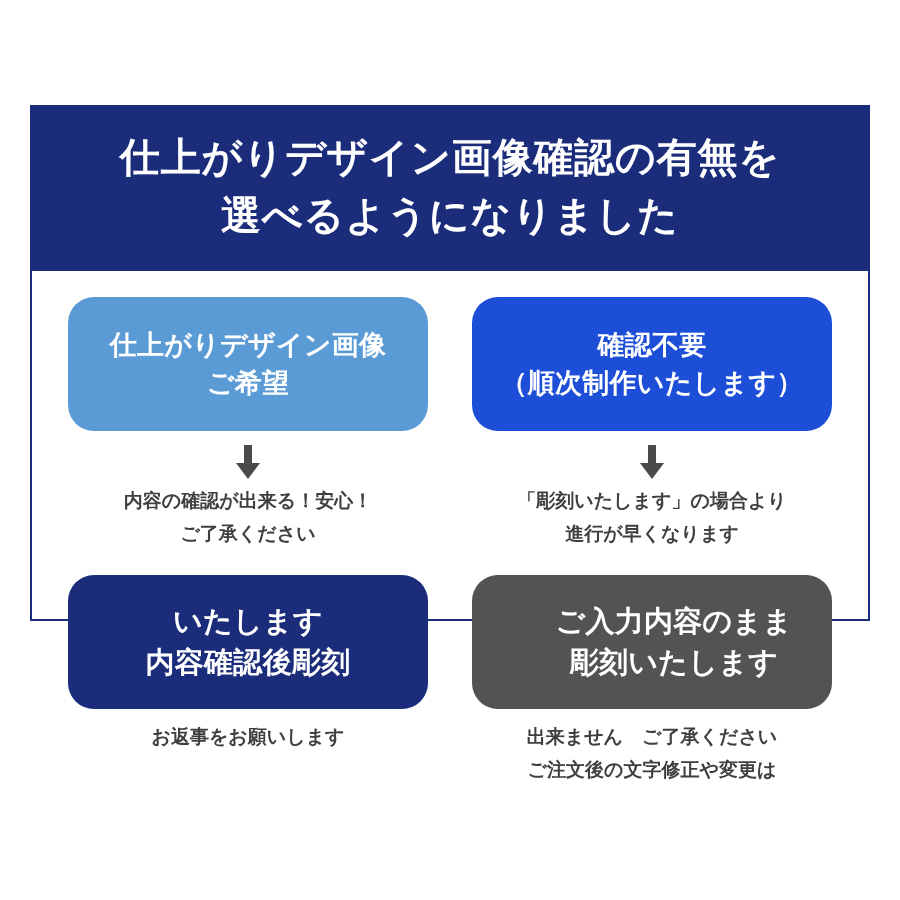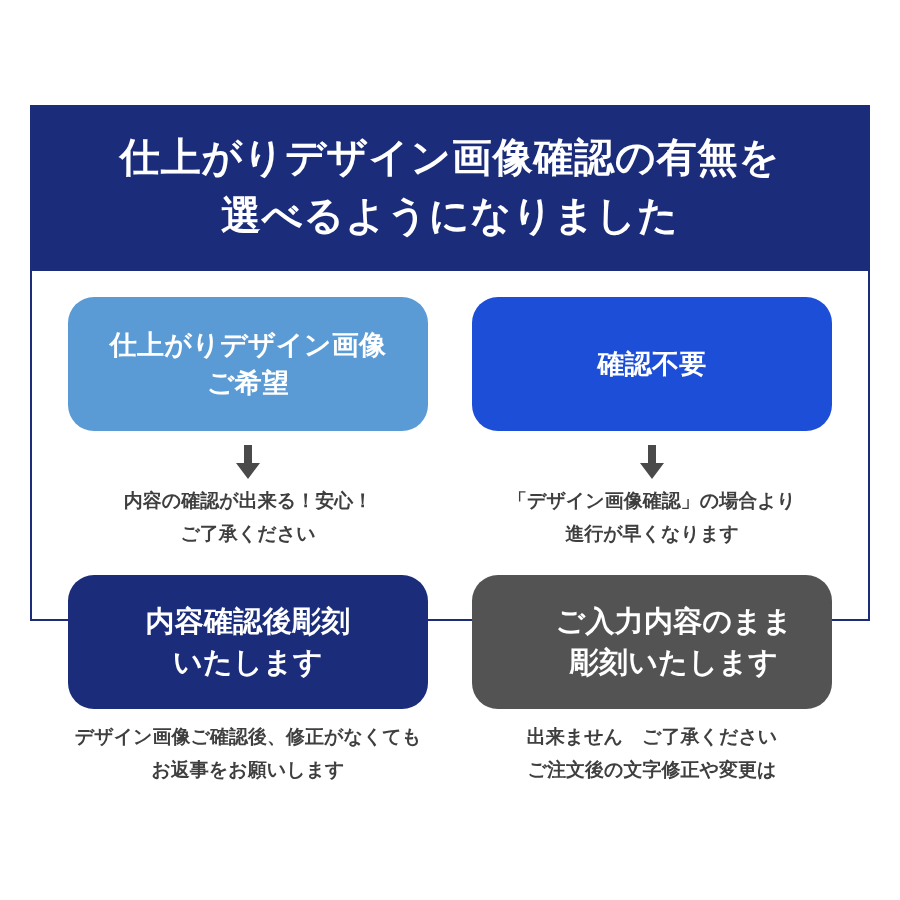--- a/index.html
+++ b/index.html
@@ -144,45 +144,45 @@
             <polygon points="9,0 17,0 17,18 25,18 13,34 1,18 9,18" fill="#4a4a4a"></polygon>
           </svg>
         </span>
 
         <div class="caption mid-caption">
           <div class="caption-line">内容の確認が出来る！安心！</div>
           <div class="caption-line">ご了承ください</div>
         </div>
 
         <div class="pill pill-bottom navy">
+          <div class="pill-line">いたします</div>
           <div class="pill-line">内容確認後彫刻</div>
-          <div class="pill-line">いたします</div>
         </div>
 
         <div class="caption bottom-caption">
-          <div class="caption-line">デザイン画像ご確認後、修正がなくても</div>
           <div class="caption-line">お返事をお願いします</div>
         </div>
 
       </div>
 
       <div class="column">
 
         <div class="pill pill-top yellow">
           <div class="pill-line">確認不要</div>
+          <div class="pill-line">（順次制作いたします）</div>
         </div>
 
         <span class="arrow">
           <svg width="26" height="34" viewBox="0 0 26 34">
             <polygon points="9,0 17,0 17,18 25,18 13,34 1,18 9,18" fill="#4a4a4a"></polygon>
           </svg>
         </span>
 
         <div class="caption mid-caption">
-          <div class="caption-line">「デザイン画像確認」の場合より</div>
+          <div class="caption-line">「彫刻いたします」の場合より</div>
           <div class="caption-line">進行が早くなります</div>
         </div>
 
         <div class="pill pill-bottom gray">
           <div class="pill-line">ご入力内容のまま</div>
           <div class="pill-line">彫刻いたします</div>
         </div>
 
         <div class="caption bottom-caption">
           <div class="caption-line">出来ません　ご了承ください</div>

